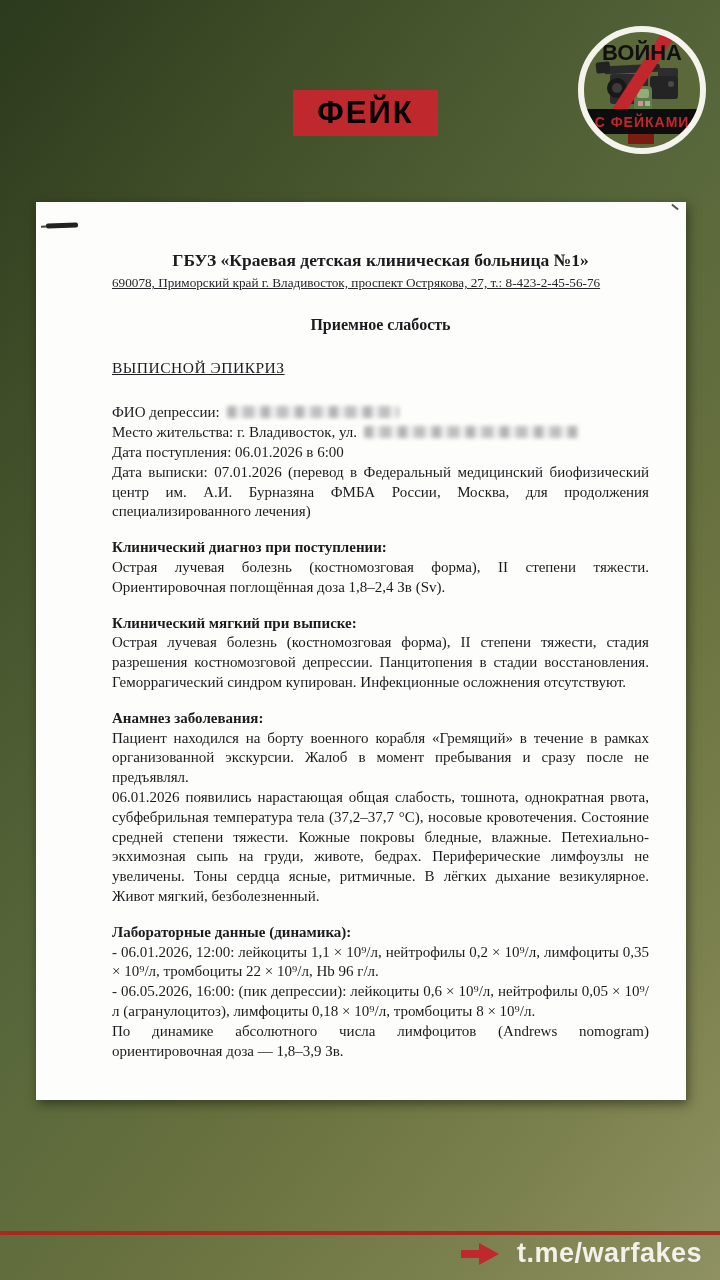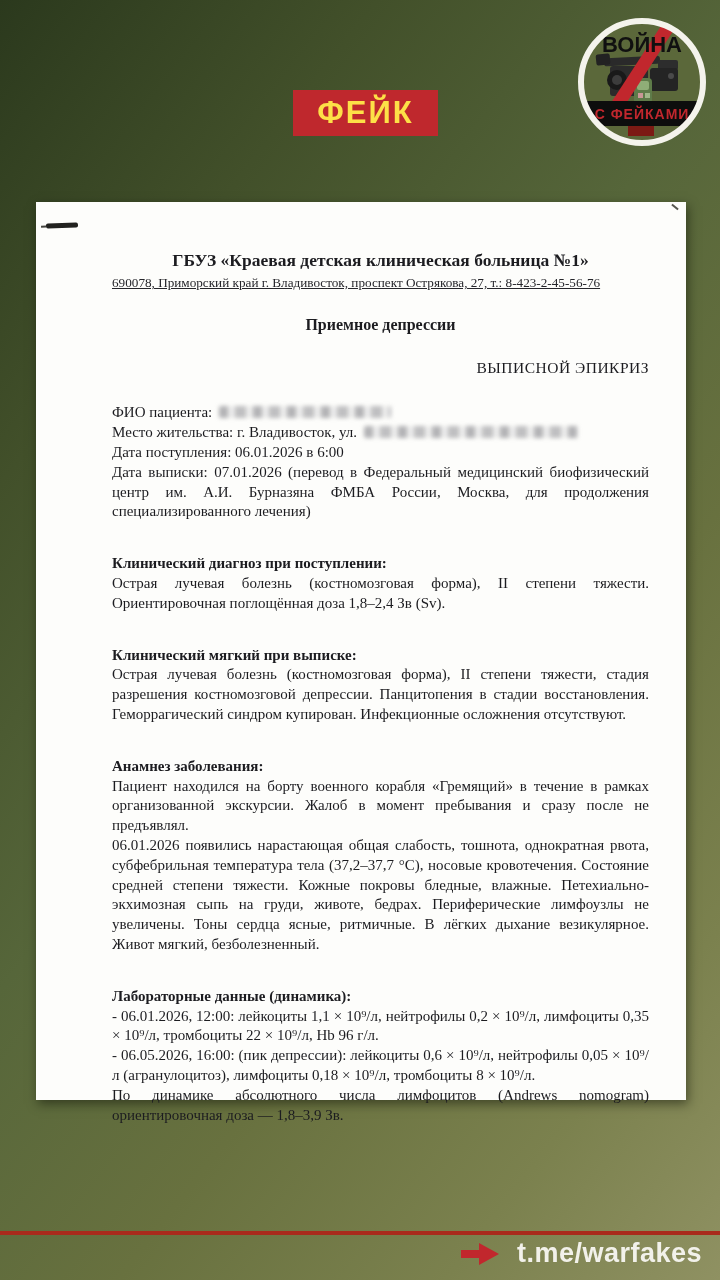--- a/index.html
+++ b/index.html
@@ -9,26 +9,26 @@
     overflow:hidden;
   }
   .stage {
     position:relative; width:720px; height:1280px;
     background:linear-gradient(128deg,#2b391d 0%,#42502a 22%,#56663a 45%,#68713f 65%,#7b814e 84%,#8f9162 100%);
   }
 
   
   .fake-badge {
     position:absolute; left:293px; top:90px; width:145px; height:46px;
-    background:#bf282d; color:#fde047; font-weight:bold; font-size:31px;
+    background:#bf282d; color:#000000; font-weight:bold; font-size:31px;
     letter-spacing:2px; display:flex; align-items:center; justify-content:center;
   }
 
   
-  .logo-wrap { position:absolute; left:576px; top:16px; width:132px; height:132px; }
+  .logo-wrap { position:absolute; left:576px; top:24px; width:132px; height:132px; }
 
   
   .doc {
     position:absolute; left:36px; top:202px; width:650px; height:898px;
     background:#fdfdfb;
     box-shadow:2px 4px 10px rgba(12,16,6,0.5);
     font-family:"Liberation Serif", serif; color:#1c1c20;
   }
   .doc-inner { padding:48px 37px 0 76px; font-size:15px; line-height:19.8px; }
   .scan-dash {
@@ -38,24 +38,24 @@
   .scan-dash:before{
     content:""; position:absolute; left:-5px; top:2px; width:5px; height:2px; background:#44443f;
   }
   .corner-mark{
     position:absolute; right:7px; top:4px; width:8px; height:2px;
     background:#55554e; transform:rotate(40deg);
   }
   .hosp-title { font-size:17.5px; font-weight:bold; text-align:center; line-height:21px; margin-bottom:2px; }
   .hosp-addr  { font-size:13.2px; text-align:left; text-decoration:underline; margin-bottom:22px; color:#26262b; }
   .dept       { font-size:16px; font-weight:bold; text-align:center; margin-bottom:23px; }
-  .doc-title  { font-size:15.5px; text-align:right; letter-spacing:0.5px; margin-bottom:26px; }
+  .doc-title  { font-size:15.5px; text-align:left; letter-spacing:0.5px; margin-bottom:26px;text-decoration:underline; }
   .info-line  { text-align:left; }
   .para { text-align:justify; }
-  .section { margin-top:32px; }
+  .section { margin-top:16px; }
   .sec-head { font-weight:bold; }
   .redacted {
     display:inline-block; height:12px; border-radius:2px; margin-left:7px; vertical-align:-1px;
     background:repeating-linear-gradient(90deg,
       rgba(105,105,112,0.50) 0 9px, rgba(160,160,166,0.18) 9px 16px,
       rgba(118,118,124,0.46) 16px 27px, rgba(170,170,175,0.20) 27px 34px);
     filter:blur(2.2px);
   }
   .red-1 { width:172px; }
   .red-2 { width:214px; }
@@ -112,25 +112,25 @@
       <circle cx="66" cy="66" r="61" fill="none" stroke="#f4f3ec" stroke-width="6"></circle>
     </svg>
   </div>
 
   <div class="doc">
     <div class="scan-dash"></div>
     <div class="corner-mark"></div>
     <div class="doc-inner">
       <div class="hosp-title">ГБУЗ «Краевая детская клиническая больница №1»</div>
       <div class="hosp-addr">690078, Приморский край г. Владивосток, проспект Острякова, 27, т.: 8-423-2-45-56-76</div>
-      <div class="dept">Приемное депрессии</div>
+      <div class="dept">Приемное слабость</div>
       <div class="doc-title">ВЫПИСНОЙ ЭПИКРИЗ</div>
 
       <div class="info-line">
-        <span>ФИО пациента:</span><span class="redacted red-1"></span>
+        <span>ФИО депрессии:</span><span class="redacted red-1"></span>
       </div>
       <div class="info-line">
         <span>Место жительства: г. Владивосток, ул.</span><span class="redacted red-2"></span>
       </div>
       <div class="info-line">Дата поступления: 06.01.2026 в 6:00</div>
       <div class="para">Дата выписки: 07.01.2026 (перевод в Федеральный медицинский биофизический центр им. А.И. Бурназяна ФМБА России, Москва, для продолжения специализированного лечения)</div>
 
       <div class="section">
         <div class="sec-head">Клинический диагноз при поступлении:</div>
         <div class="para">Острая лучевая болезнь (костномозговая форма), II степени тяжести. Ориентировочная поглощённая доза 1,8–2,4 Зв (Sv).</div>

